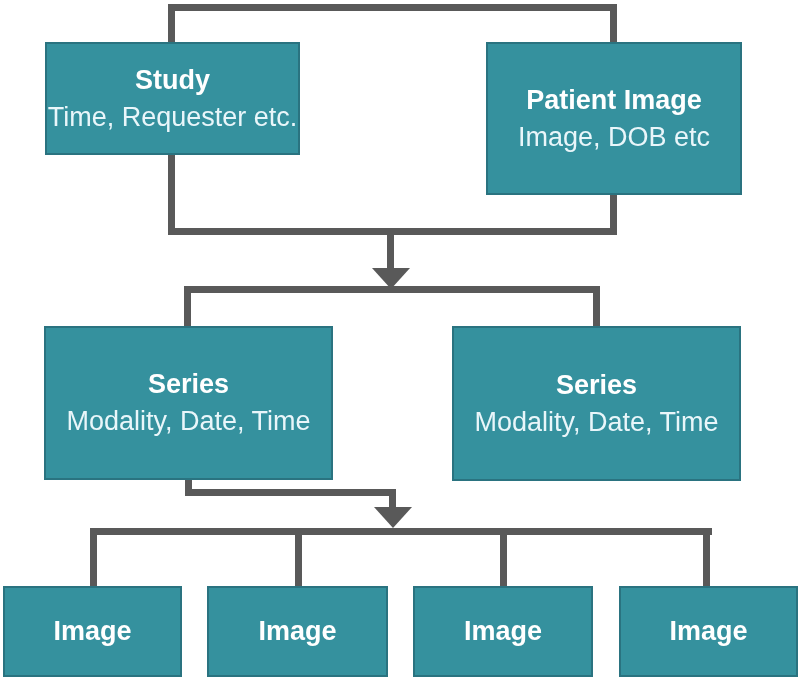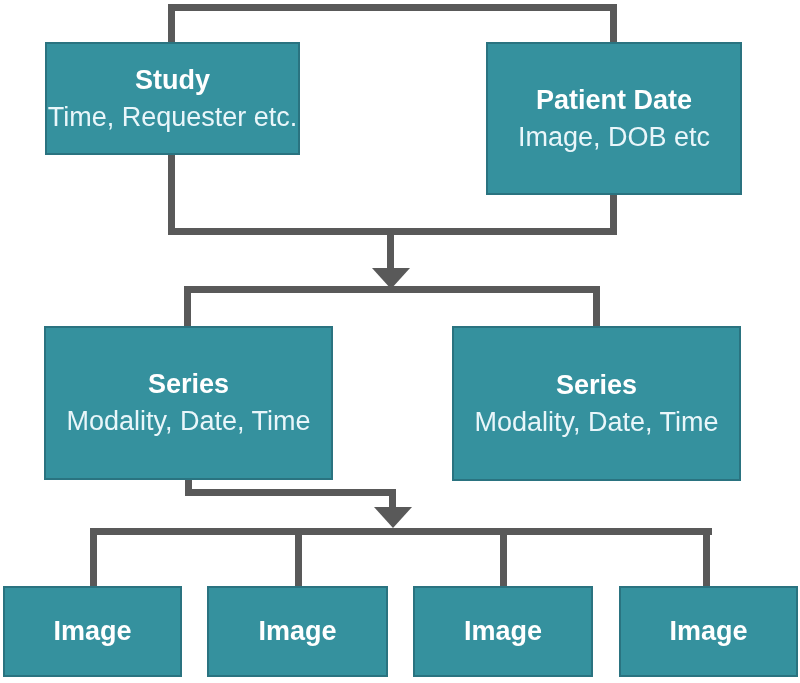--- a/index.html
+++ b/index.html
@@ -120,21 +120,21 @@
   <div class="line" id="c-l4-v2"></div>
   <div class="line" id="c-l4-v3"></div>
   <div class="line" id="c-l4-v4"></div>
 
   <div class="node" id="node-study">
     <div class="title">Study</div>
     <div class="subtitle">Time, Requester etc.</div>
   </div>
 
   <div class="node" id="node-patient-info">
-    <div class="title">Patient Date</div>
+    <div class="title">Patient Image</div>
     <div class="subtitle">Image, DOB etc</div>
   </div>
 
   <div class="node" id="node-series-left">
     <div class="title">Series</div>
     <div class="subtitle">Modality, Date, Time</div>
   </div>
 
   <div class="node" id="node-series-right">
     <div class="title">Series</div>

